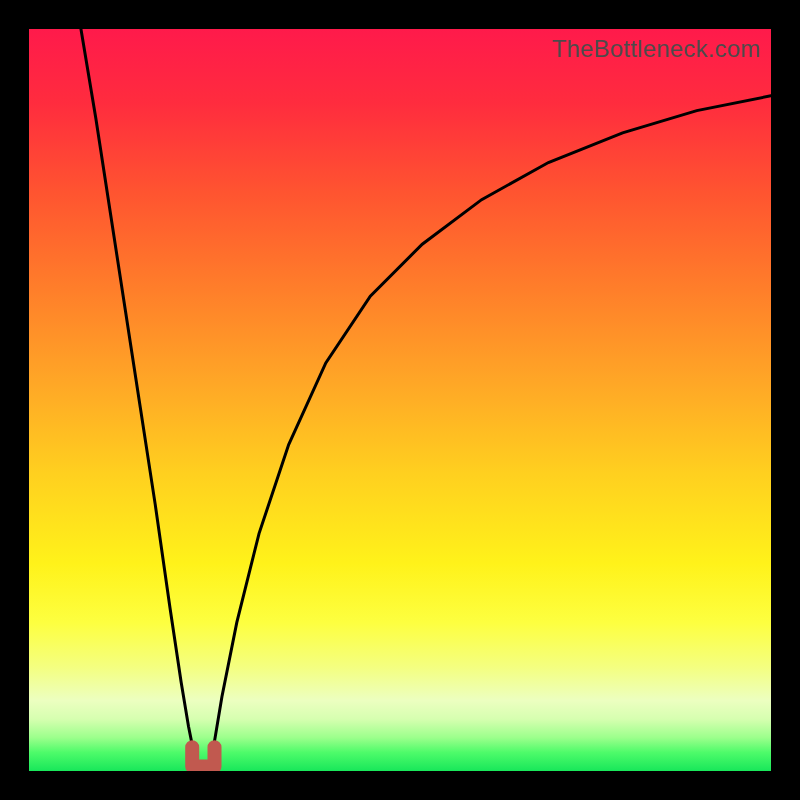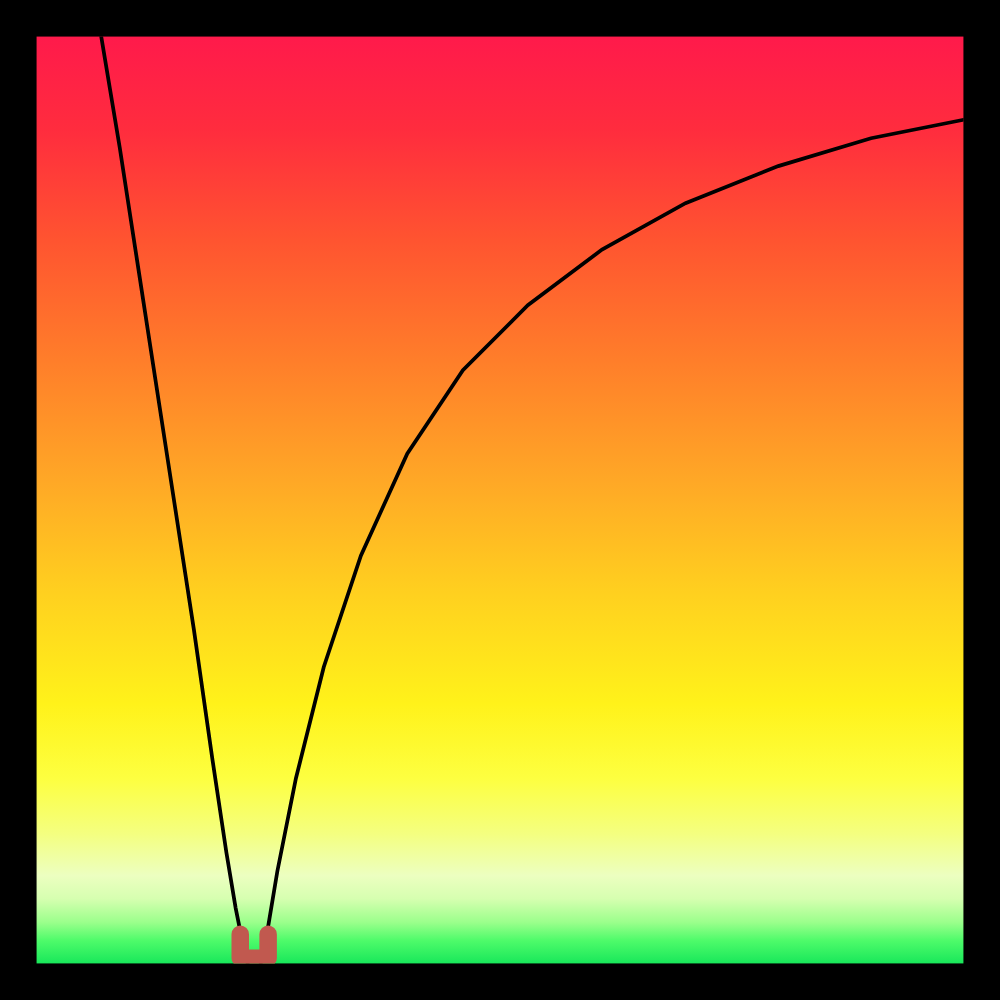--- a/index.html
+++ b/index.html
@@ -65,13 +65,14 @@
     </defs>
     <rect x="0" y="0" width="742" height="742" fill="url(#bg)"></rect>
   </svg>
 
   <svg class="curves" viewBox="0 0 742 742" preserveAspectRatio="none">
     <path id="left-branch" fill="none" stroke-width="3" stroke-linecap="round" d="M 51.94 0.00 L 66.78 89.04 L 81.62 185.50 L 96.46 281.96 L 111.30 378.42 L 126.14 474.88 L 140.98 578.76 L 152.11 652.96 L 159.53 697.48 L 165.47 727.16 L 169.18 742.00" stroke="#000000"></path>
     <path id="right-branch" fill="none" stroke-width="3" stroke-linecap="round" d="M 179.56 742.00 L 185.50 712.32 L 192.92 667.80 L 207.76 593.60 L 230.02 504.56 L 259.70 415.52 L 296.80 333.90 L 341.32 267.12 L 393.26 215.18 L 452.62 170.66 L 519.40 133.56 L 593.60 103.88 L 667.80 81.62 L 742.00 66.78" stroke="#000000"></path>
     <path id="min-marker" fill="none" stroke-width="14" stroke-linecap="round" stroke-linejoin="round" d="M 163.2 718.3 L 163.2 737.5 L 185.5 737.5 L 185.5 718.3" stroke="#c1594f"></path>
   </svg>
 
+  <div class="watermark">TheBottleneck.com</div>
 </div>
 
 </body></html>

